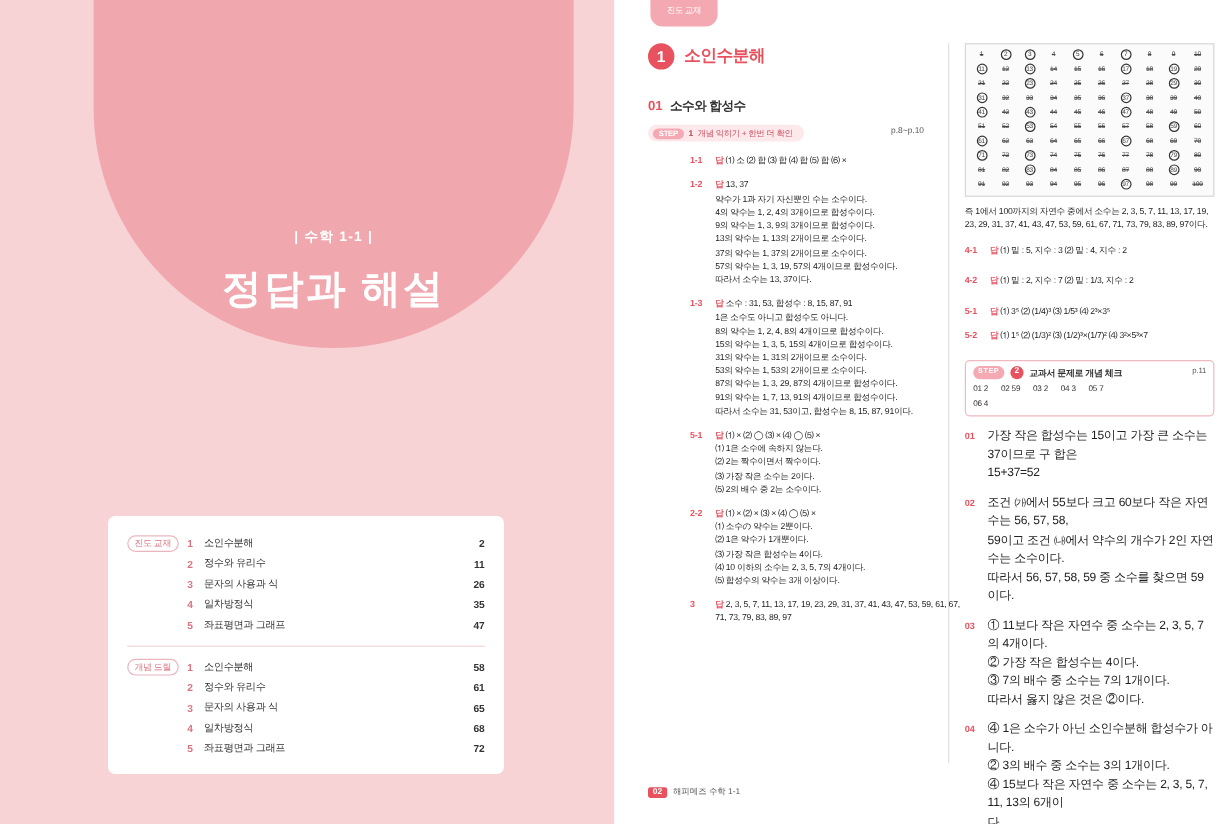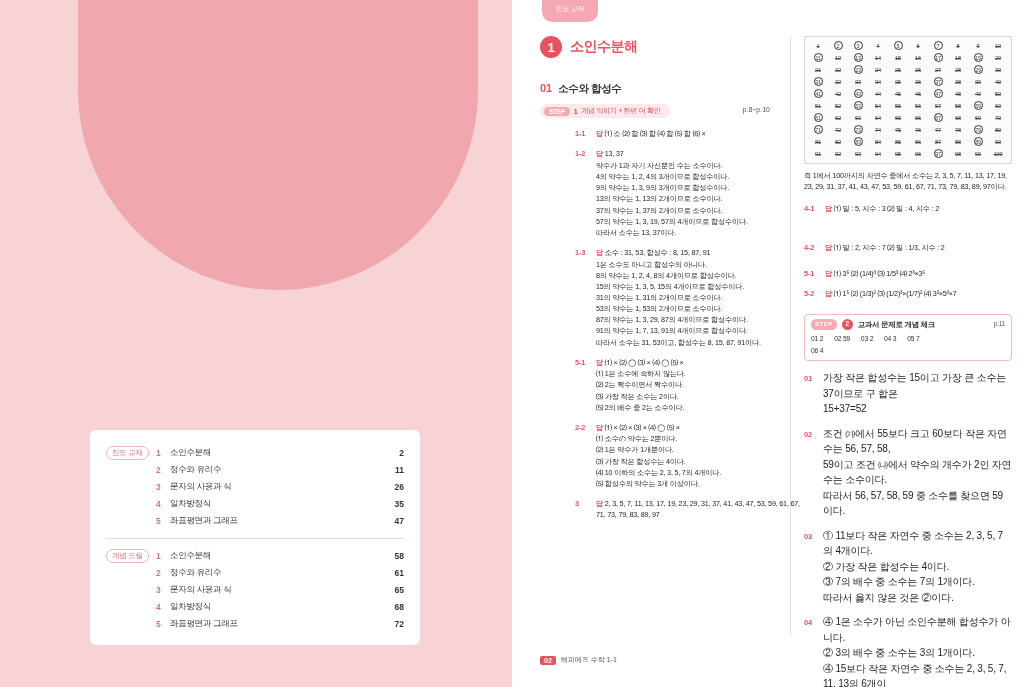--- a/index.html
+++ b/index.html
@@ -338,20 +338,24 @@
     font-size: 7px;
   }
 </style>
 </head>
 <body>
 
 <div class="page">
 
   <div class="cover">
     <div class="cover-arc"></div>
+    <div class="cover-title-block">
+      <div class="cover-sub">| 수학 1-1 |</div>
+      <div class="cover-main">정답과 해설</div>
+    </div>
 
     <div class="toc-card">
 
       <div class="toc-group">
         <span class="toc-badge">진도 교재</span>
         <div class="toc-rows">
           <div class="toc-row">
             <span class="toc-num">1</span>
             <span class="toc-label">소인수분해</span>
             <span class="toc-page">2</span>
@@ -469,21 +473,21 @@
       </div>
 
       <div class="qa">
         <div class="qa-head">
           <span class="qa-id">1-3</span>
           <span class="qa-ans">
             <span class="ans-tag">답</span> <span>소수 : 31, 53, 합성수 : 8, 15, 87, 91</span>
           </span>
         </div>
         <div class="qa-lines">
-          <div class="qa-line">1은 소수도 아니고 합성수의 아니다.</div>
+          <div class="qa-line">1은 소수도 아니고 합성수도 아니다.</div>
           <div class="qa-line">8의 약수는 1, 2, 4, 8의 4개이므로 합성수이다.</div>
           <div class="qa-line">15의 약수는 1, 3, 5, 15의 4개이므로 합성수이다.</div>
           <div class="qa-line">31의 약수는 1, 31의 2개이므로 소수이다.</div>
           <div class="qa-line">53의 약수는 1, 53의 2개이므로 소수이다.</div>
           <div class="qa-line">87의 약수는 1, 3, 29, 87의 4개이므로 합성수이다.</div>
           <div class="qa-line">91의 약수는 1, 7, 13, 91의 4개이므로 합성수이다.</div>
           <div class="qa-line">따라서 소수는 31, 53이고, 합성수는 8, 15, 87, 91이다.</div>
         </div>
       </div>
 
@@ -662,21 +666,21 @@
 
       <div class="qa" style="margin-top:10px">
         <div class="qa-head">
           <span class="qa-id">4-1</span>
           <span class="qa-ans">
             <span class="ans-tag">답</span> <span>⑴ 밑 : 5, 지수 : 3   ⑵ 밑 : 4, 지수 : 2</span>
           </span>
         </div>
       </div>
 
-      <div class="qa" style="margin-top:28px">
+      <div class="qa" style="margin-top:14px">
         <div class="qa-head">
           <span class="qa-id">4-2</span>
           <span class="qa-ans">
             <span class="ans-tag">답</span> <span>⑴ 밑 : 2, 지수 : 7   ⑵ 밑 : 1/3, 지수 : 2</span>
           </span>
         </div>
       </div>
 
       <div class="qa" style="margin-top:14px">
         <div class="qa-head">

